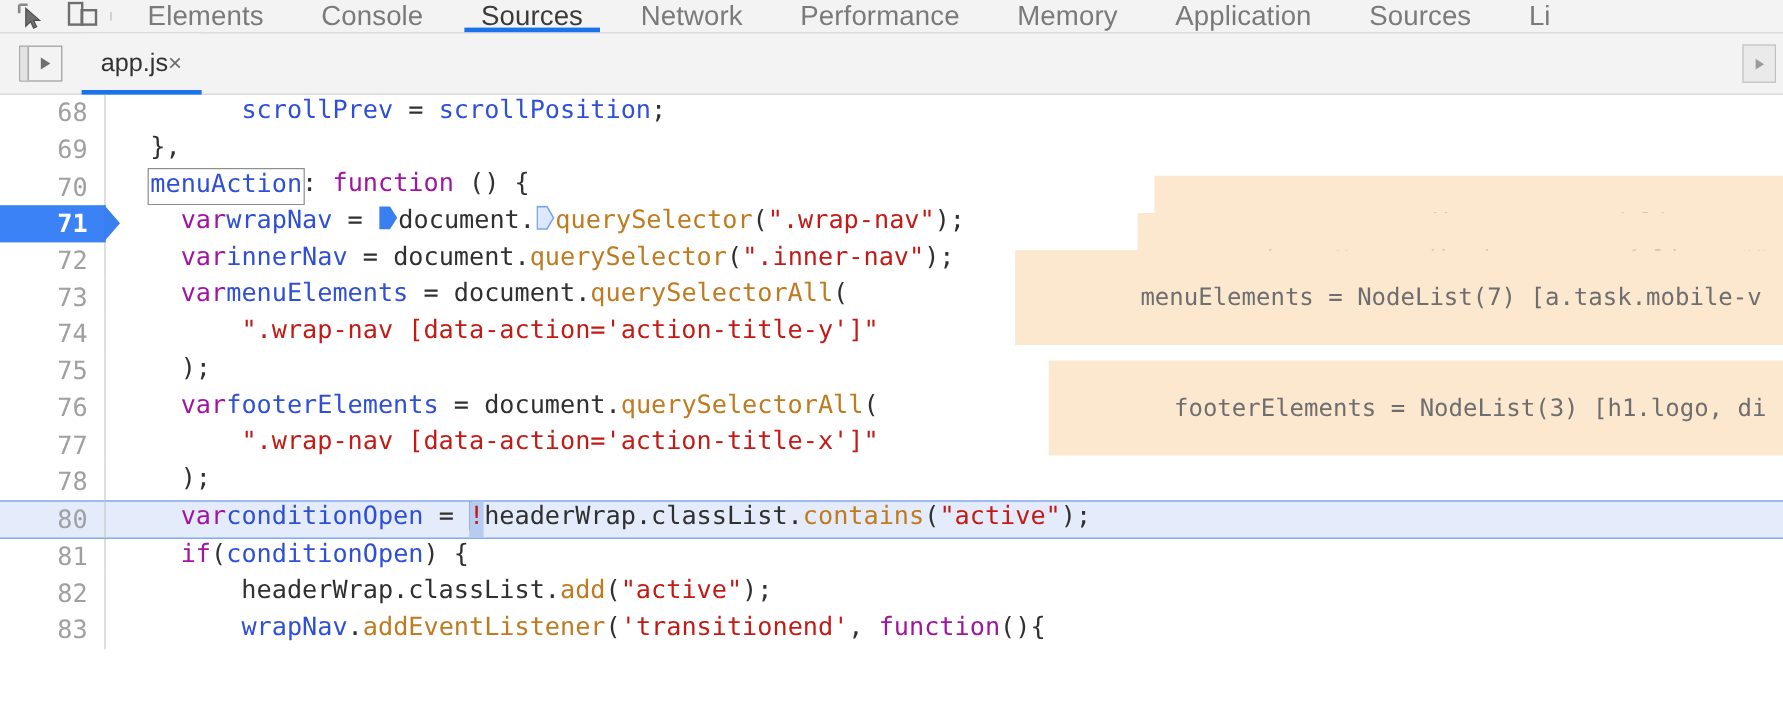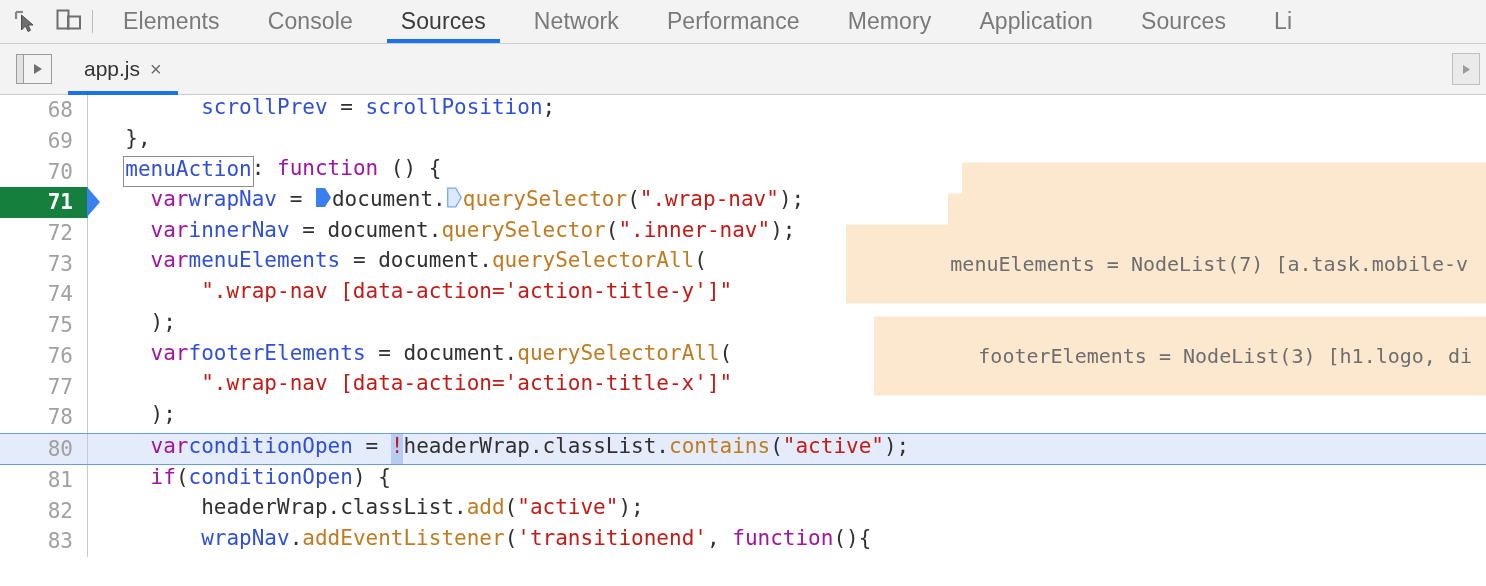--- a/index.html
+++ b/index.html
@@ -9,21 +9,21 @@
     width: 1486px; height: 586px;
     overflow: hidden;
     background: #ffffff;
     font-family: "Liberation Sans", sans-serif;
   }
   #root { position: relative; width: 1486px; height: 586px; overflow: hidden; }
 
   
   .panel-bar {
     position: relative;
-    height: 44px;
+    height: 28px;
     background: #f3f3f3;
     border-bottom: 1px solid #cdcdcd;
     display: flex;
     align-items: stretch;
     overflow: hidden;
   }
   .tool-icons {
     display: flex; align-items: center;
     padding: 0 6px 0 10px;
     gap: 14px;
@@ -81,21 +81,21 @@
     border-right: 1px solid #9b9b9b;
     background: #e2e2e2;
   }
   .navigator-toggle .nt-play {
     flex: 1;
     display: flex; align-items: center; justify-content: center;
   }
   .file-tabs { display: flex; align-items: stretch; margin-left: 16px; }
   .file-tab {
     position: relative;
-    display: flex; align-items: center; gap: 10px;
+    display: flex; align-items: center; gap: 0;
     padding: 0 16px;
     font-size: 21px;
     color: #333;
     background: #f3f3f3;
     cursor: pointer;
   }
   .file-tab.active::after {
     content: "";
     position: absolute;
     left: 0; right: 0; bottom: -1px;
@@ -145,21 +145,21 @@
     justify-content: flex-end;
     padding-right: 14px;
     color: #a0a0a0;
     font-size: 21px;
     border-right: 1px solid #c9c9c9;
     background: transparent;
     z-index: 2;
   }
   .code-line.exec .gutter {
     color: #ffffff;
-    background: #15803d;
+    background: #3b82f6;
     border-right: 1px solid #3a7ff0;
     font-weight: bold;
   }
   .code-line.exec .gutter::after {
     content: "";
     position: absolute;
     right: -13px; top: 0;
     width: 0; height: 0;
     border-top: 15.3px solid transparent;
     border-bottom: 15.4px solid transparent;

